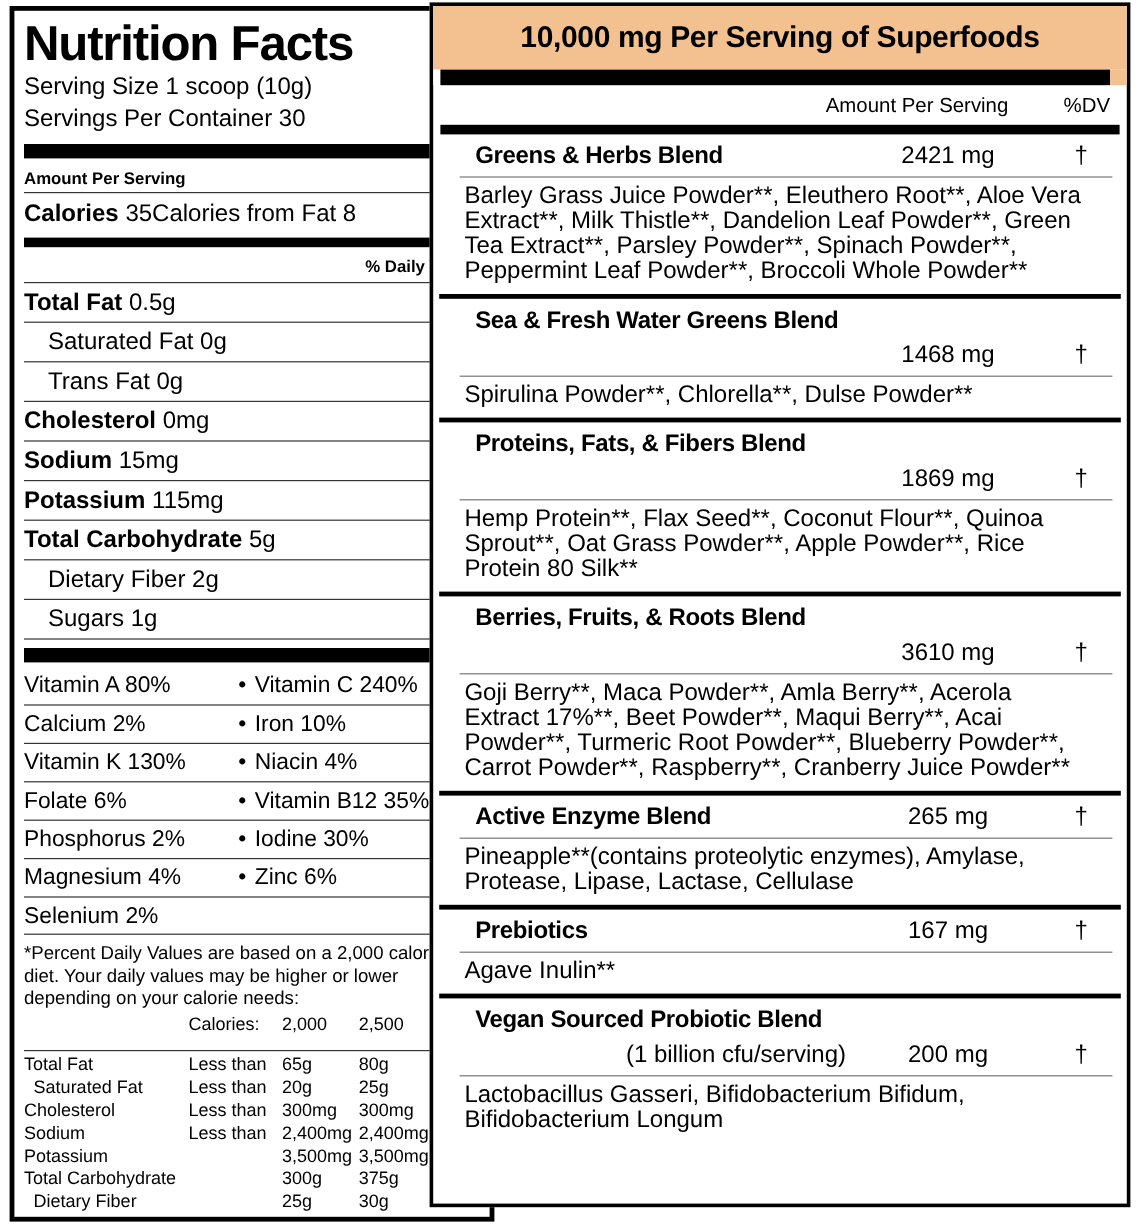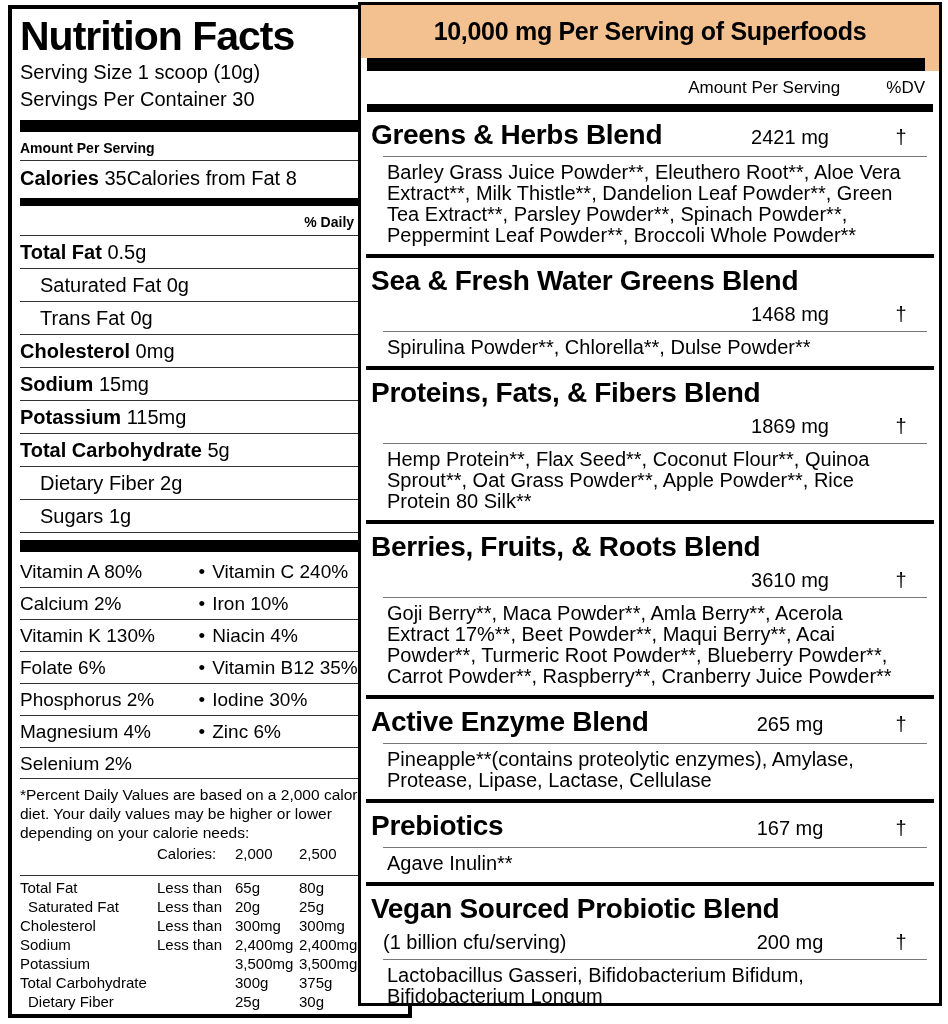--- a/index.html
+++ b/index.html
@@ -45,26 +45,26 @@
   }
   .sf-banner-bar { display:flex; height:13px; }
   .sf-banner-bar .w { width:6px; background:#fff; }
   .sf-banner-bar .k { flex:1; background:#000; }
   .sf-banner-bar .o { width:14px; }
   .sf-colhead { display:flex; justify-content:flex-end; align-items:baseline; font-size:17px; padding:7px 14px 6px 0; }
   .sf-colhead .amt-h { margin-right:46px; }
   .sf-bar { height:8px; background:#000; margin:0 6px; }
   .sf-sep { height:4px; background:#000; margin:0 5px; }
   .sec-head { display:flex; align-items:baseline; padding:7px 12px 4px 10px; }
-  .sec-title { font-size:28px; font-weight:bold; letter-spacing:-0.3px; flex:1; }
+  .sec-title { font-size:20px; font-weight:bold; letter-spacing:-0.3px; flex:1;margin-left:25px; }
   .sec-amt { width:170px; text-align:center; font-size:20px; }
   .sec-dv { width:52px; text-align:center; font-size:20px; }
   .sec-amtline { display:flex; align-items:baseline; padding:2px 12px 4px 10px; }
   .sec-amtline .spacer { flex:1; }
-  .sec-sub { font-size:20px; padding-left:12px; flex:1; }
+  .sec-sub { font-size:20px; padding-left:12px; flex:1;text-align:right; }
   .sec-rule { border-top:1px solid #777; margin:1px 12px 0 22px; }
   .sec-ing { font-size:20px; line-height:21px; padding:5px 32px 8px 26px; }
 </style>
 </head>
 <body>
 
 <div class="nf-panel">
   <div class="nf-title">Nutrition Facts</div>
   <div class="nf-serving">Serving Size 1 scoop (10g)</div>
   <div class="nf-serving">Servings Per Container 30</div>

